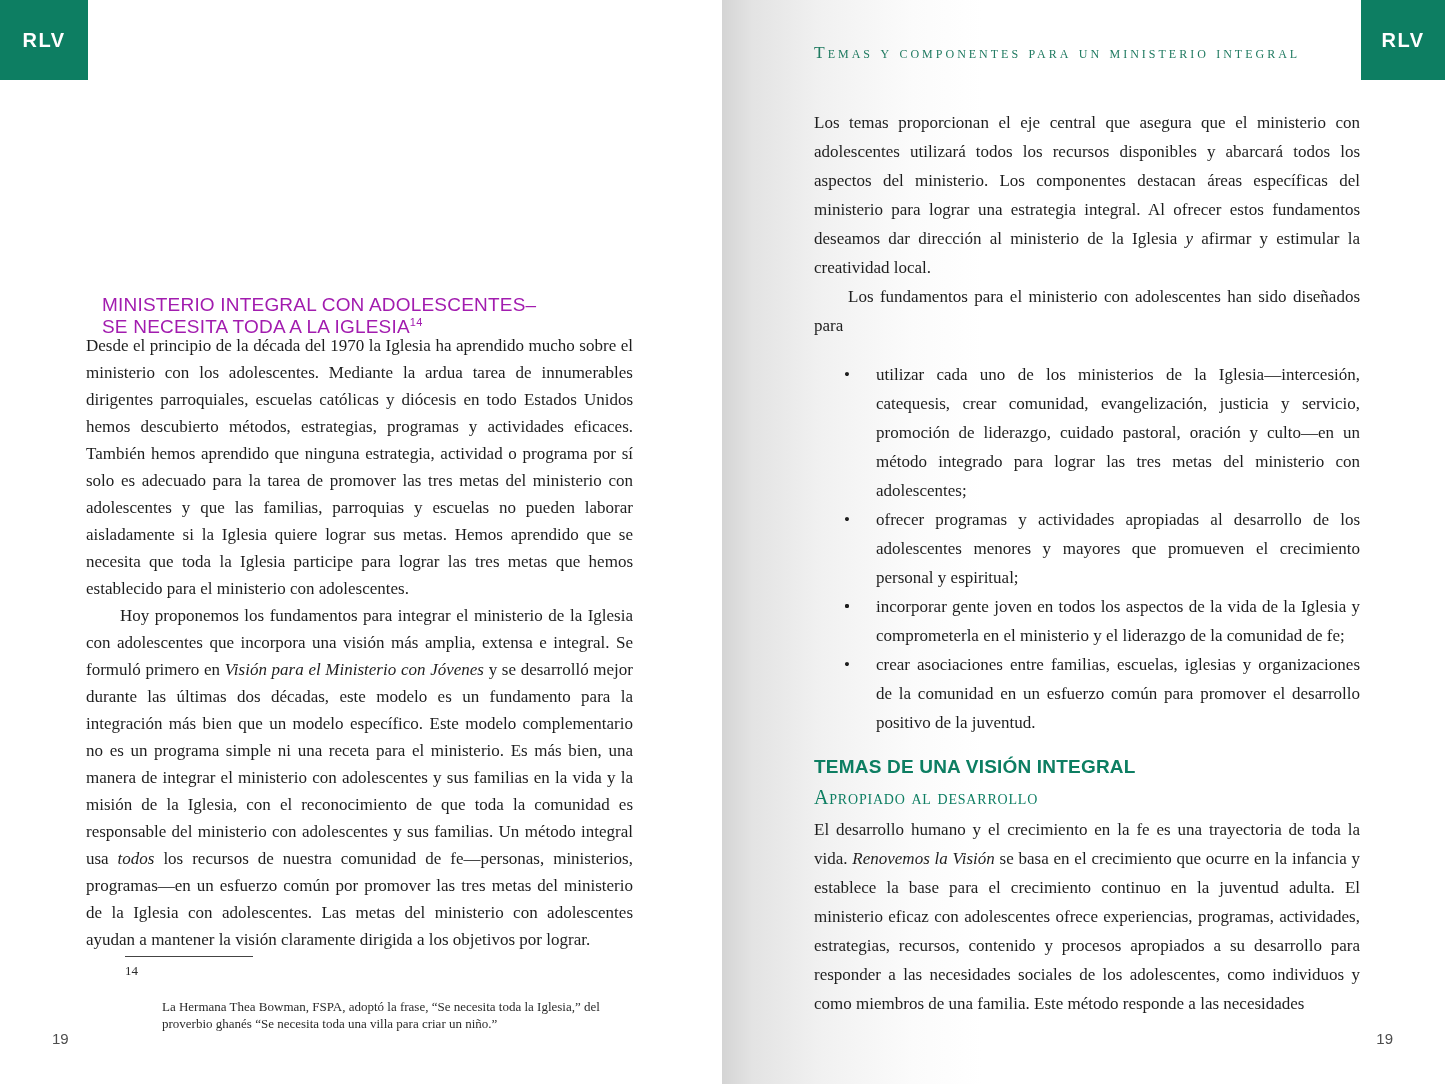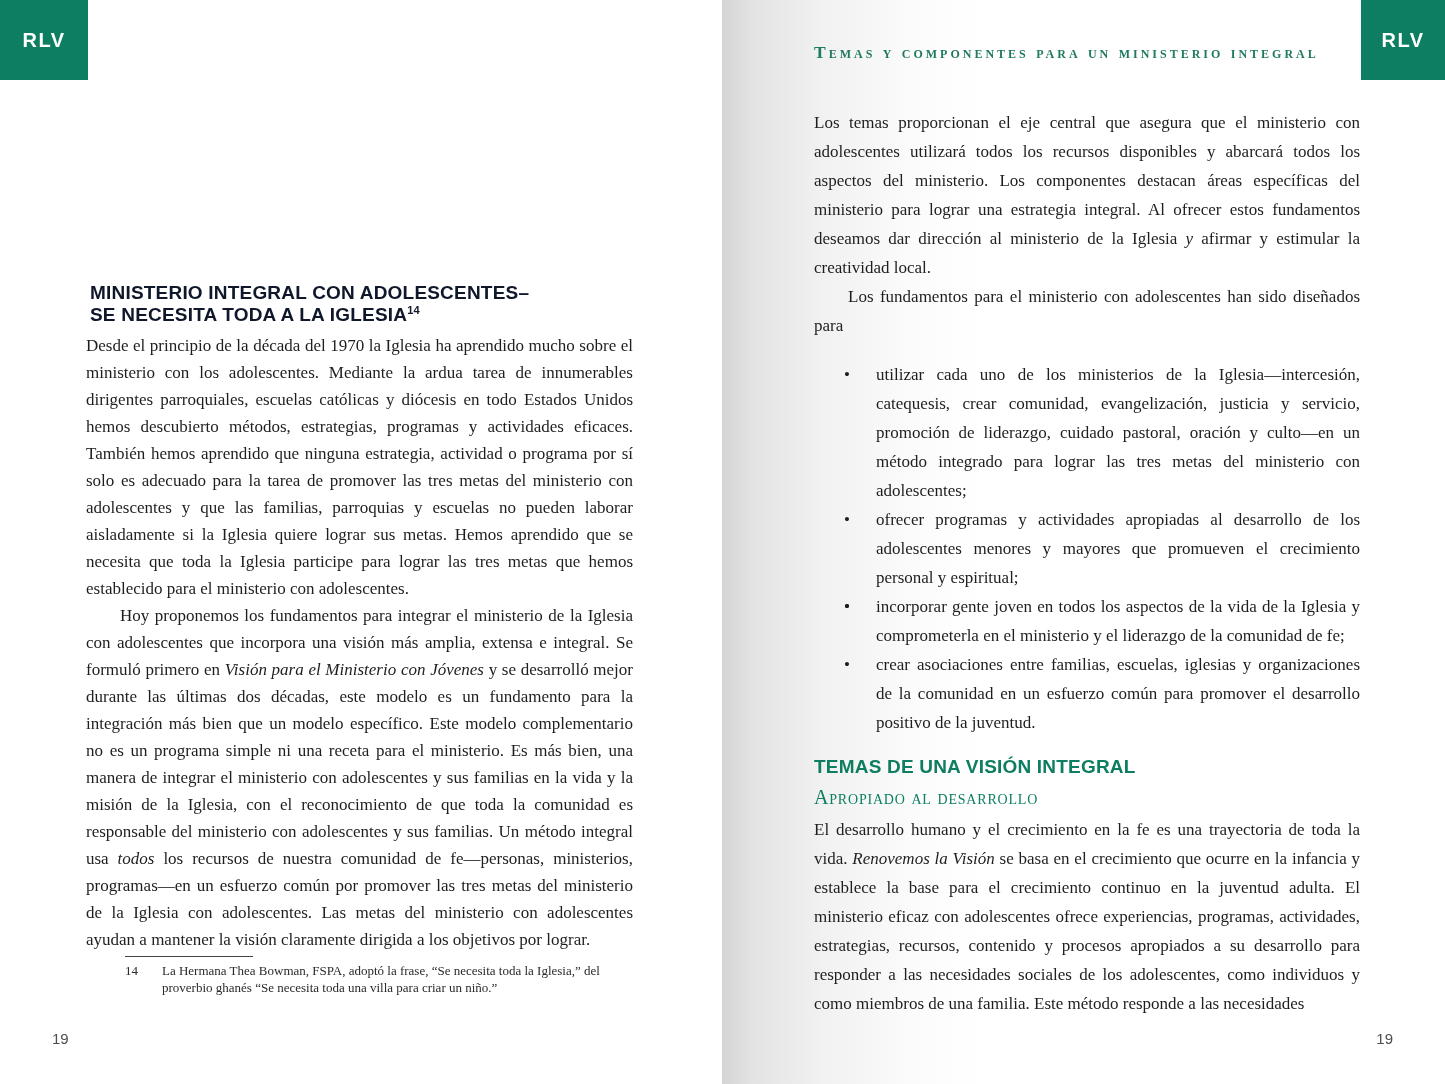--- a/index.html
+++ b/index.html
@@ -25,41 +25,41 @@
   .lp-title-block{position:absolute;left:90px;top:113px;width:560px;}
   .part-label{
     font-family:"Liberation Sans",sans-serif;font-weight:bold;color:#0d7e62;
     font-size:21px;letter-spacing:1px;margin:0 0 6px 0;
   }
   .page-title{font-size:26px;line-height:37px;margin:0;font-weight:normal;
     font-variant:small-caps;letter-spacing:3px;color:#20201e;}
   .page-title .tl{display:block;}
   .lp-sec-head{
     position:absolute;left:90px;top:282px;width:560px;
-    font-family:"Liberation Sans",sans-serif;font-weight:bold;color:#0f172a;
-    font-size:19px;line-height:22px;letter-spacing:0.2px;margin:0;
+    font-family:"Liberation Sans",sans-serif;font-weight:normal;color:#a21caf;
+    font-size:19px;line-height:22px;letter-spacing:0.2px;margin:12px;
   }
   .lp-sec-head sup{font-size:11px;vertical-align:super;line-height:0;}
   .lp-body{position:absolute;left:86px;top:332px;width:547px;}
   .body-par{font-size:17px;line-height:27px;text-align:justify;margin:0;}
   .body-par.indent{text-indent:34px;}
   .footnote{position:absolute;left:125px;top:956px;width:512px;
     font-size:13px;line-height:17px;color:#2a2a2a;}
   .fn-rule{width:128px;height:1px;background:#444;margin:0 0 5px 0;}
   .fn-row{display:flex;}
   .fn-num{width:37px;flex:0 0 37px;}
-  .fn-text{flex:1;}
+  .fn-text{flex:1;margin-top:36px;}
   .pgnum{position:absolute;font-family:"Liberation Sans",sans-serif;
     font-size:15px;color:#4d4d4d;}
   .pg-l{left:52px;top:1030px;}
   .pg-r{right:52px;top:1030px;}
   
   .running-header{
     position:absolute;left:92px;top:42px;width:560px;margin:0;
-    font-variant:small-caps;font-weight:bold;letter-spacing:3px;
+    font-variant:small-caps;font-weight:normal;letter-spacing:3px;
     font-size:17.5px;color:#1f7a60;
   }
   .rp-flow-top{position:absolute;left:92px;top:108px;width:546px;}
   .bullet-list{list-style:none;margin:20px 0 0 0;padding:0;}
   .bullet-item{position:relative;padding-left:62px;font-size:17px;line-height:29px;
     text-align:justify;margin:0;}
   .bullet-glyph{position:absolute;left:30px;top:0;}
   .rp-sec-block{position:absolute;left:92px;top:756px;width:546px;}
   .rp-sec-head{
     font-family:"Liberation Sans",sans-serif;font-weight:bold;color:#0d7e62;

